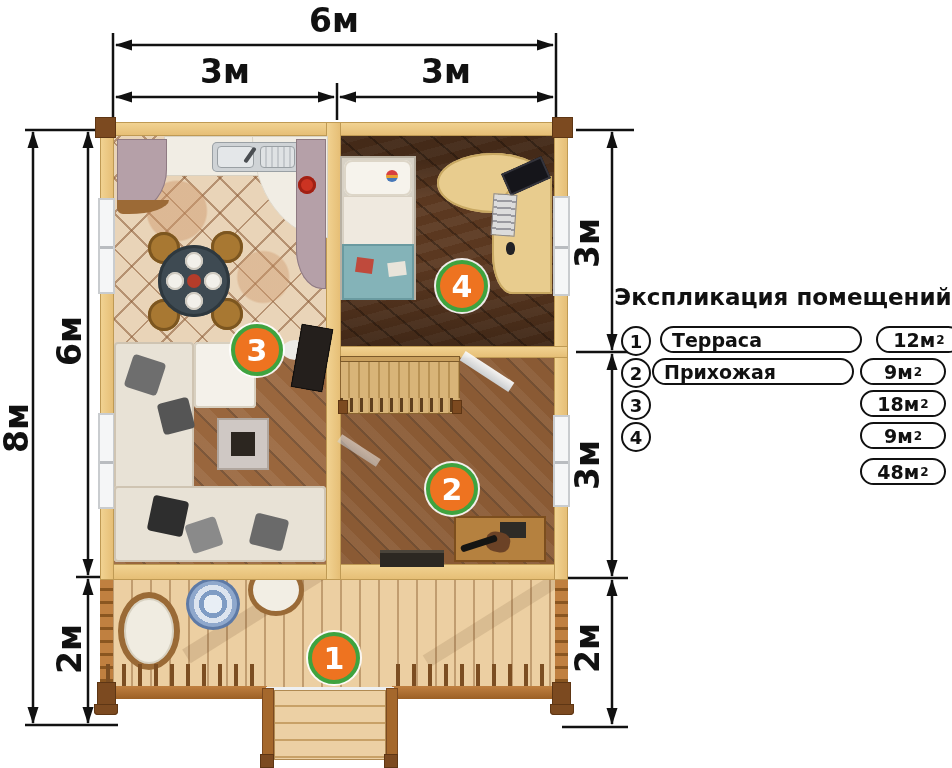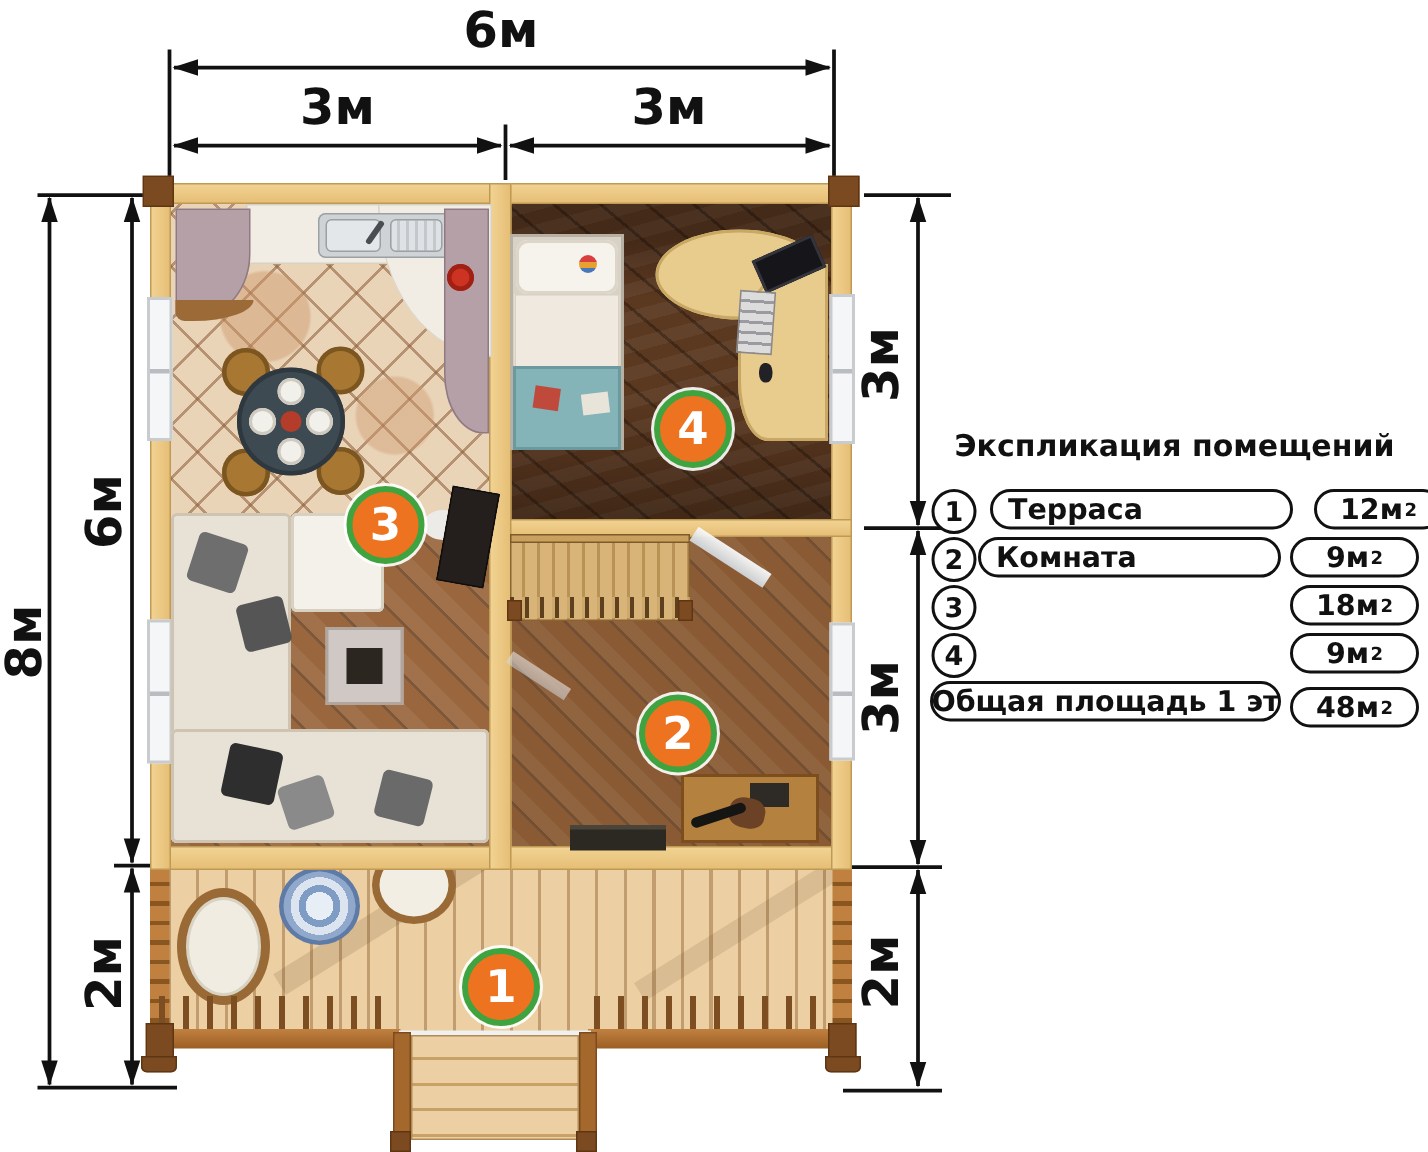--- a/index.html
+++ b/index.html
@@ -7,21 +7,21 @@
           font-family:"DejaVu Sans",sans-serif;}
   .abs{position:absolute;}
 
   
   .dim-label{position:absolute;font-weight:bold;font-size:33px;color:#111;
              transform:translate(-50%,-50%);white-space:nowrap;}
   .dim-label.vert{transform:translate(-50%,-50%) rotate(-90deg);}
 
   
   .legend-title{position:absolute;left:783px;top:297px;transform:translate(-50%,-50%);
-                font-size:20px;font-weight:bold;color:#111;white-space:nowrap;}
+                font-size:23px;font-weight:bold;color:#111;white-space:nowrap;}
   .legend-circle{position:absolute;width:26px;height:26px;border:2px solid #111;border-radius:50%;
                  background:#fff;font-size:18px;font-weight:bold;color:#111;
                  display:flex;align-items:center;justify-content:center;}
   .pill{position:absolute;height:23px;border:2px solid #111;border-radius:14px;background:#fff;
         font-size:19px;font-weight:bold;color:#111;display:flex;align-items:center;
         padding:0 10px;white-space:nowrap;box-sizing:content-box;}
   .pill.name{justify-content:flex-start;}
   .pill.area{justify-content:center;}
   .sup{font-size:12px;vertical-align:super;line-height:0;margin-left:1px;}
 
@@ -267,38 +267,37 @@
     <div class="legend-title">Экспликация помещений</div>
 
     <div class="legend-circle" style="left:621px;top:326px;">1</div>
     <div class="pill name" style="left:660px;top:326px;width:178px;">Терраса</div>
     <div class="pill area" style="left:876px;top:326px;width:62px;">
       <span>12м</span>
         <span class="sup">2</span>
     </div>
 
     <div class="legend-circle" style="left:621px;top:358px;">2</div>
-    <div class="pill name" style="left:652px;top:358px;width:178px;">Комната</div>
+    <div class="pill name" style="left:652px;top:358px;width:178px;">Прихожая</div>
     <div class="pill area" style="left:860px;top:358px;width:62px;">
       <span>9м</span>
         <span class="sup">2</span>
     </div>
 
     <div class="legend-circle" style="left:621px;top:390px;">3</div>
     <div class="pill area" style="left:860px;top:390px;width:62px;">
       <span>18м</span>
         <span class="sup">2</span>
     </div>
 
     <div class="legend-circle" style="left:621px;top:422px;">4</div>
     <div class="pill area" style="left:860px;top:422px;width:62px;">
       <span>9м</span>
         <span class="sup">2</span>
     </div>
 
-    <div class="pill name" style="left:620px;top:454px;width:210px;justify-content:center;">Общая площадь 1 эт</div>
     <div class="pill area" style="left:860px;top:458px;width:62px;">
       <span>48м</span>
         <span class="sup">2</span>
     </div>
   </div>
 
 </div>
 
 </body></html>

